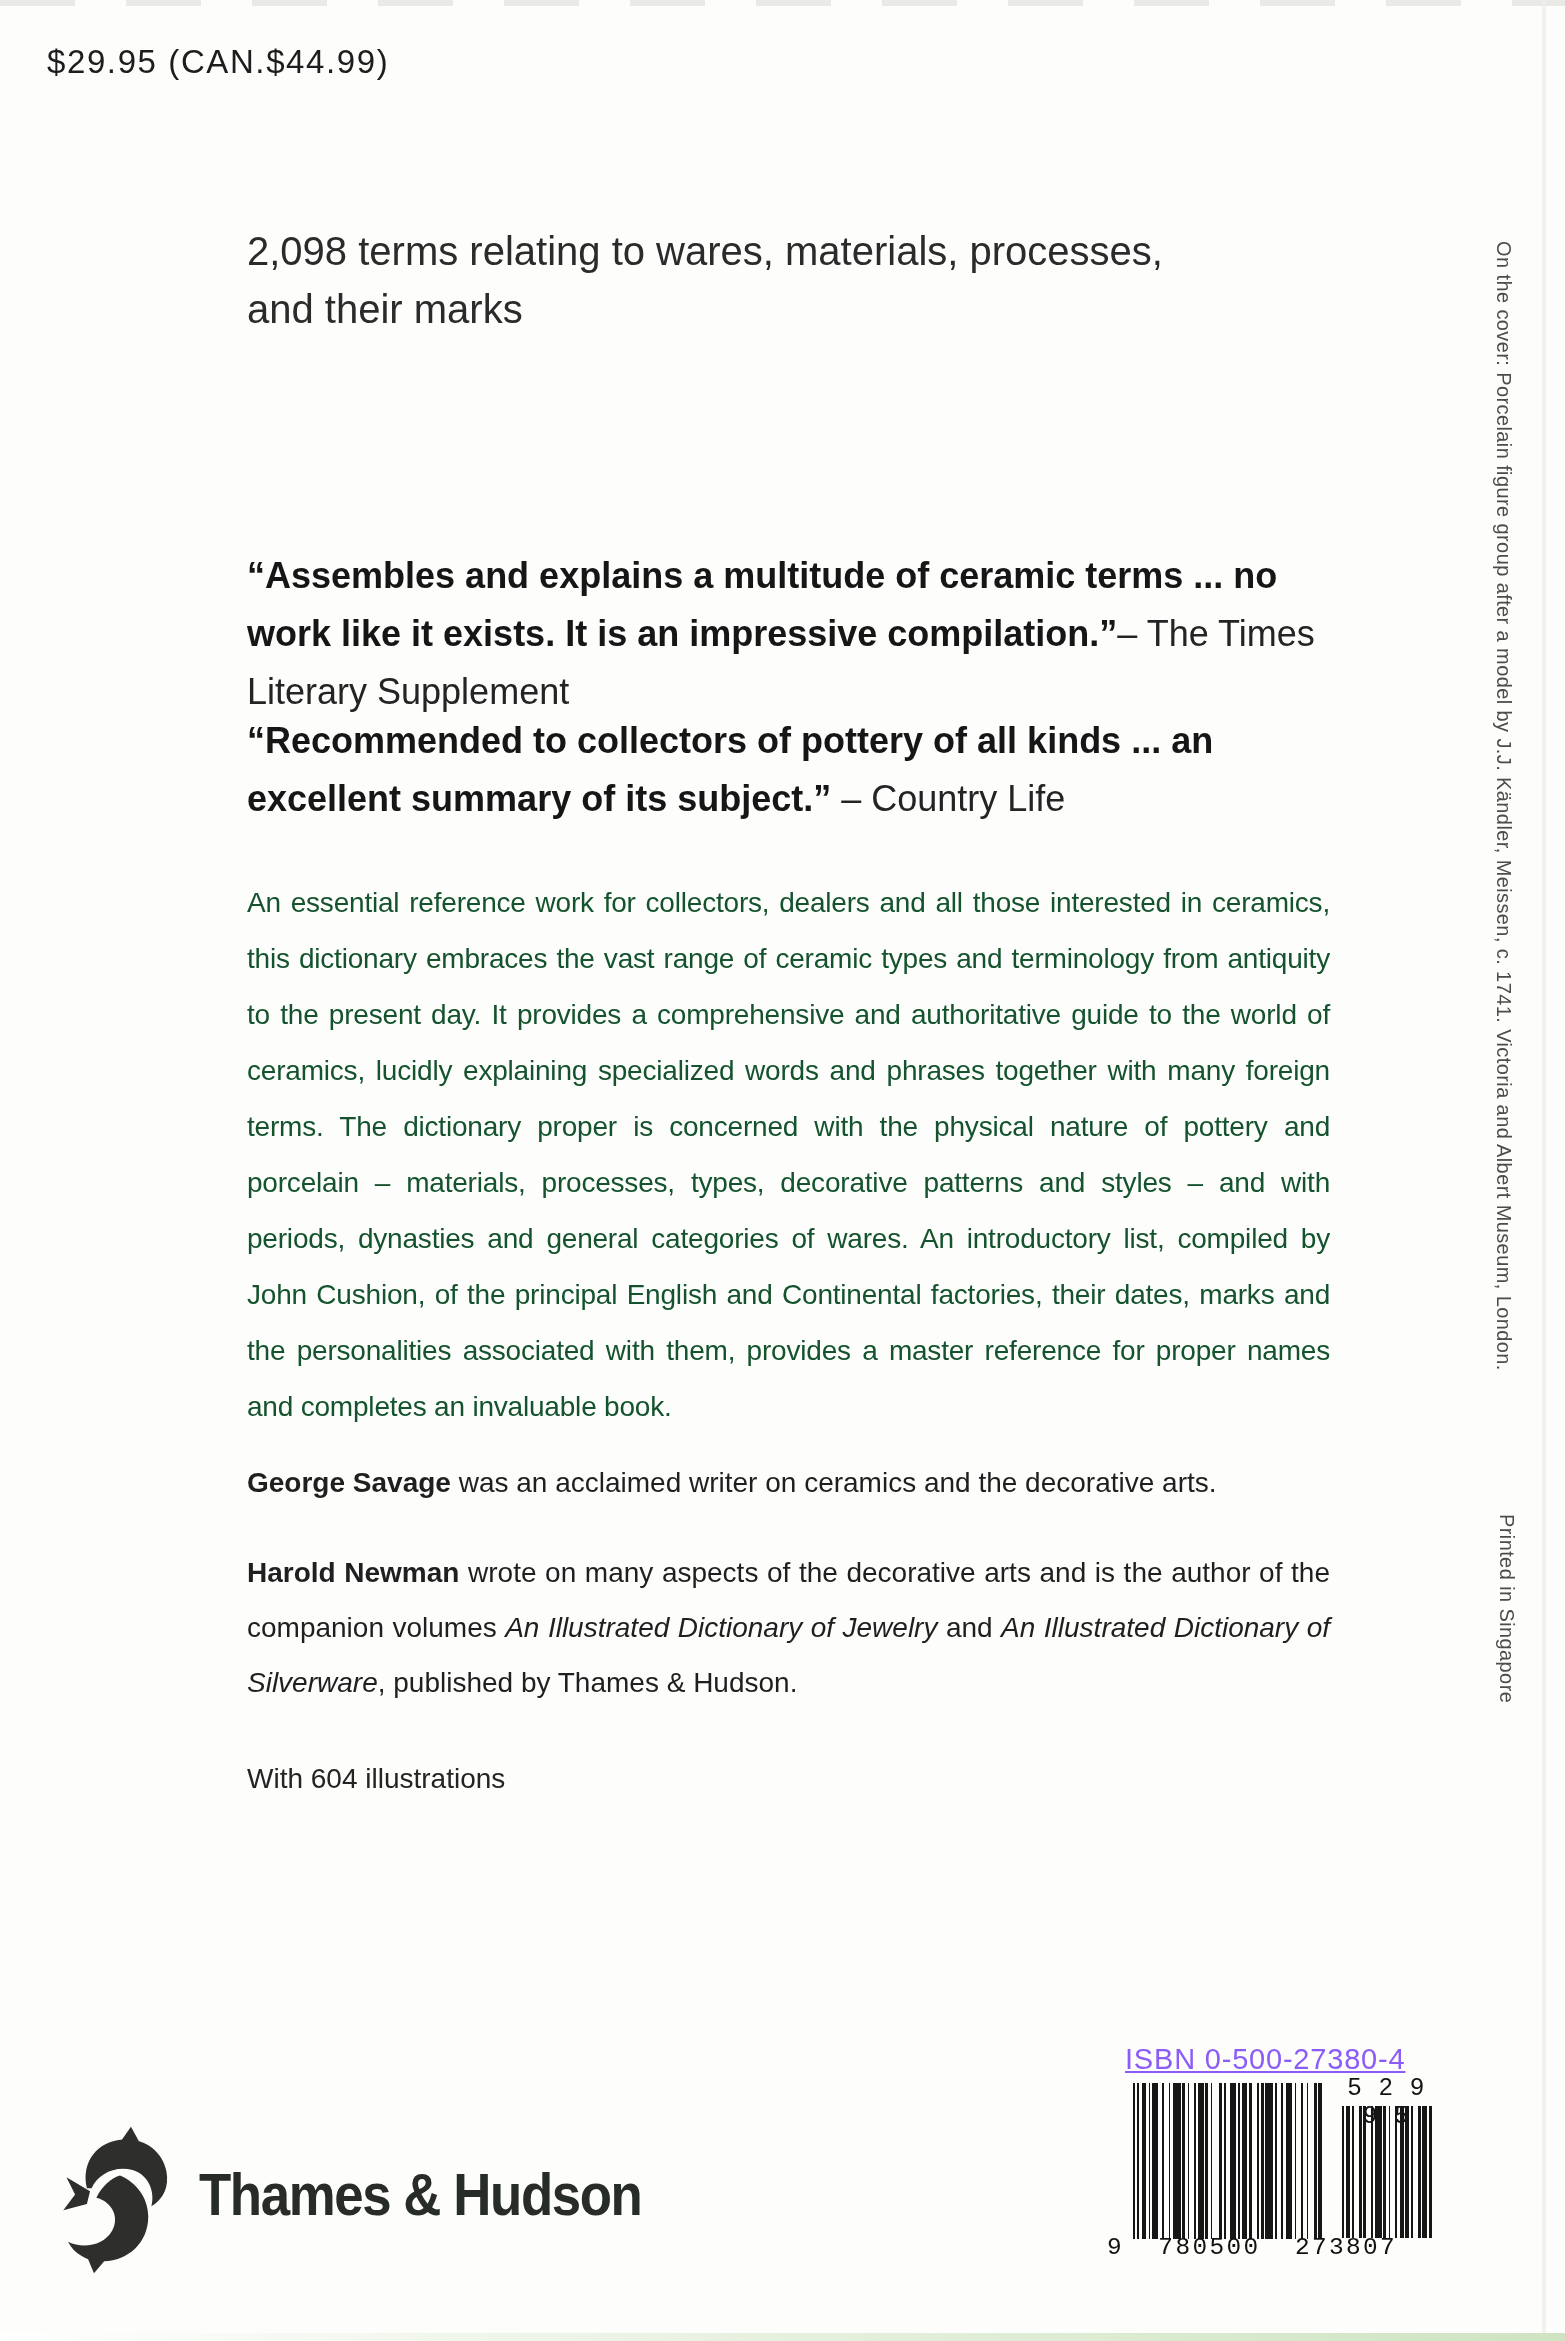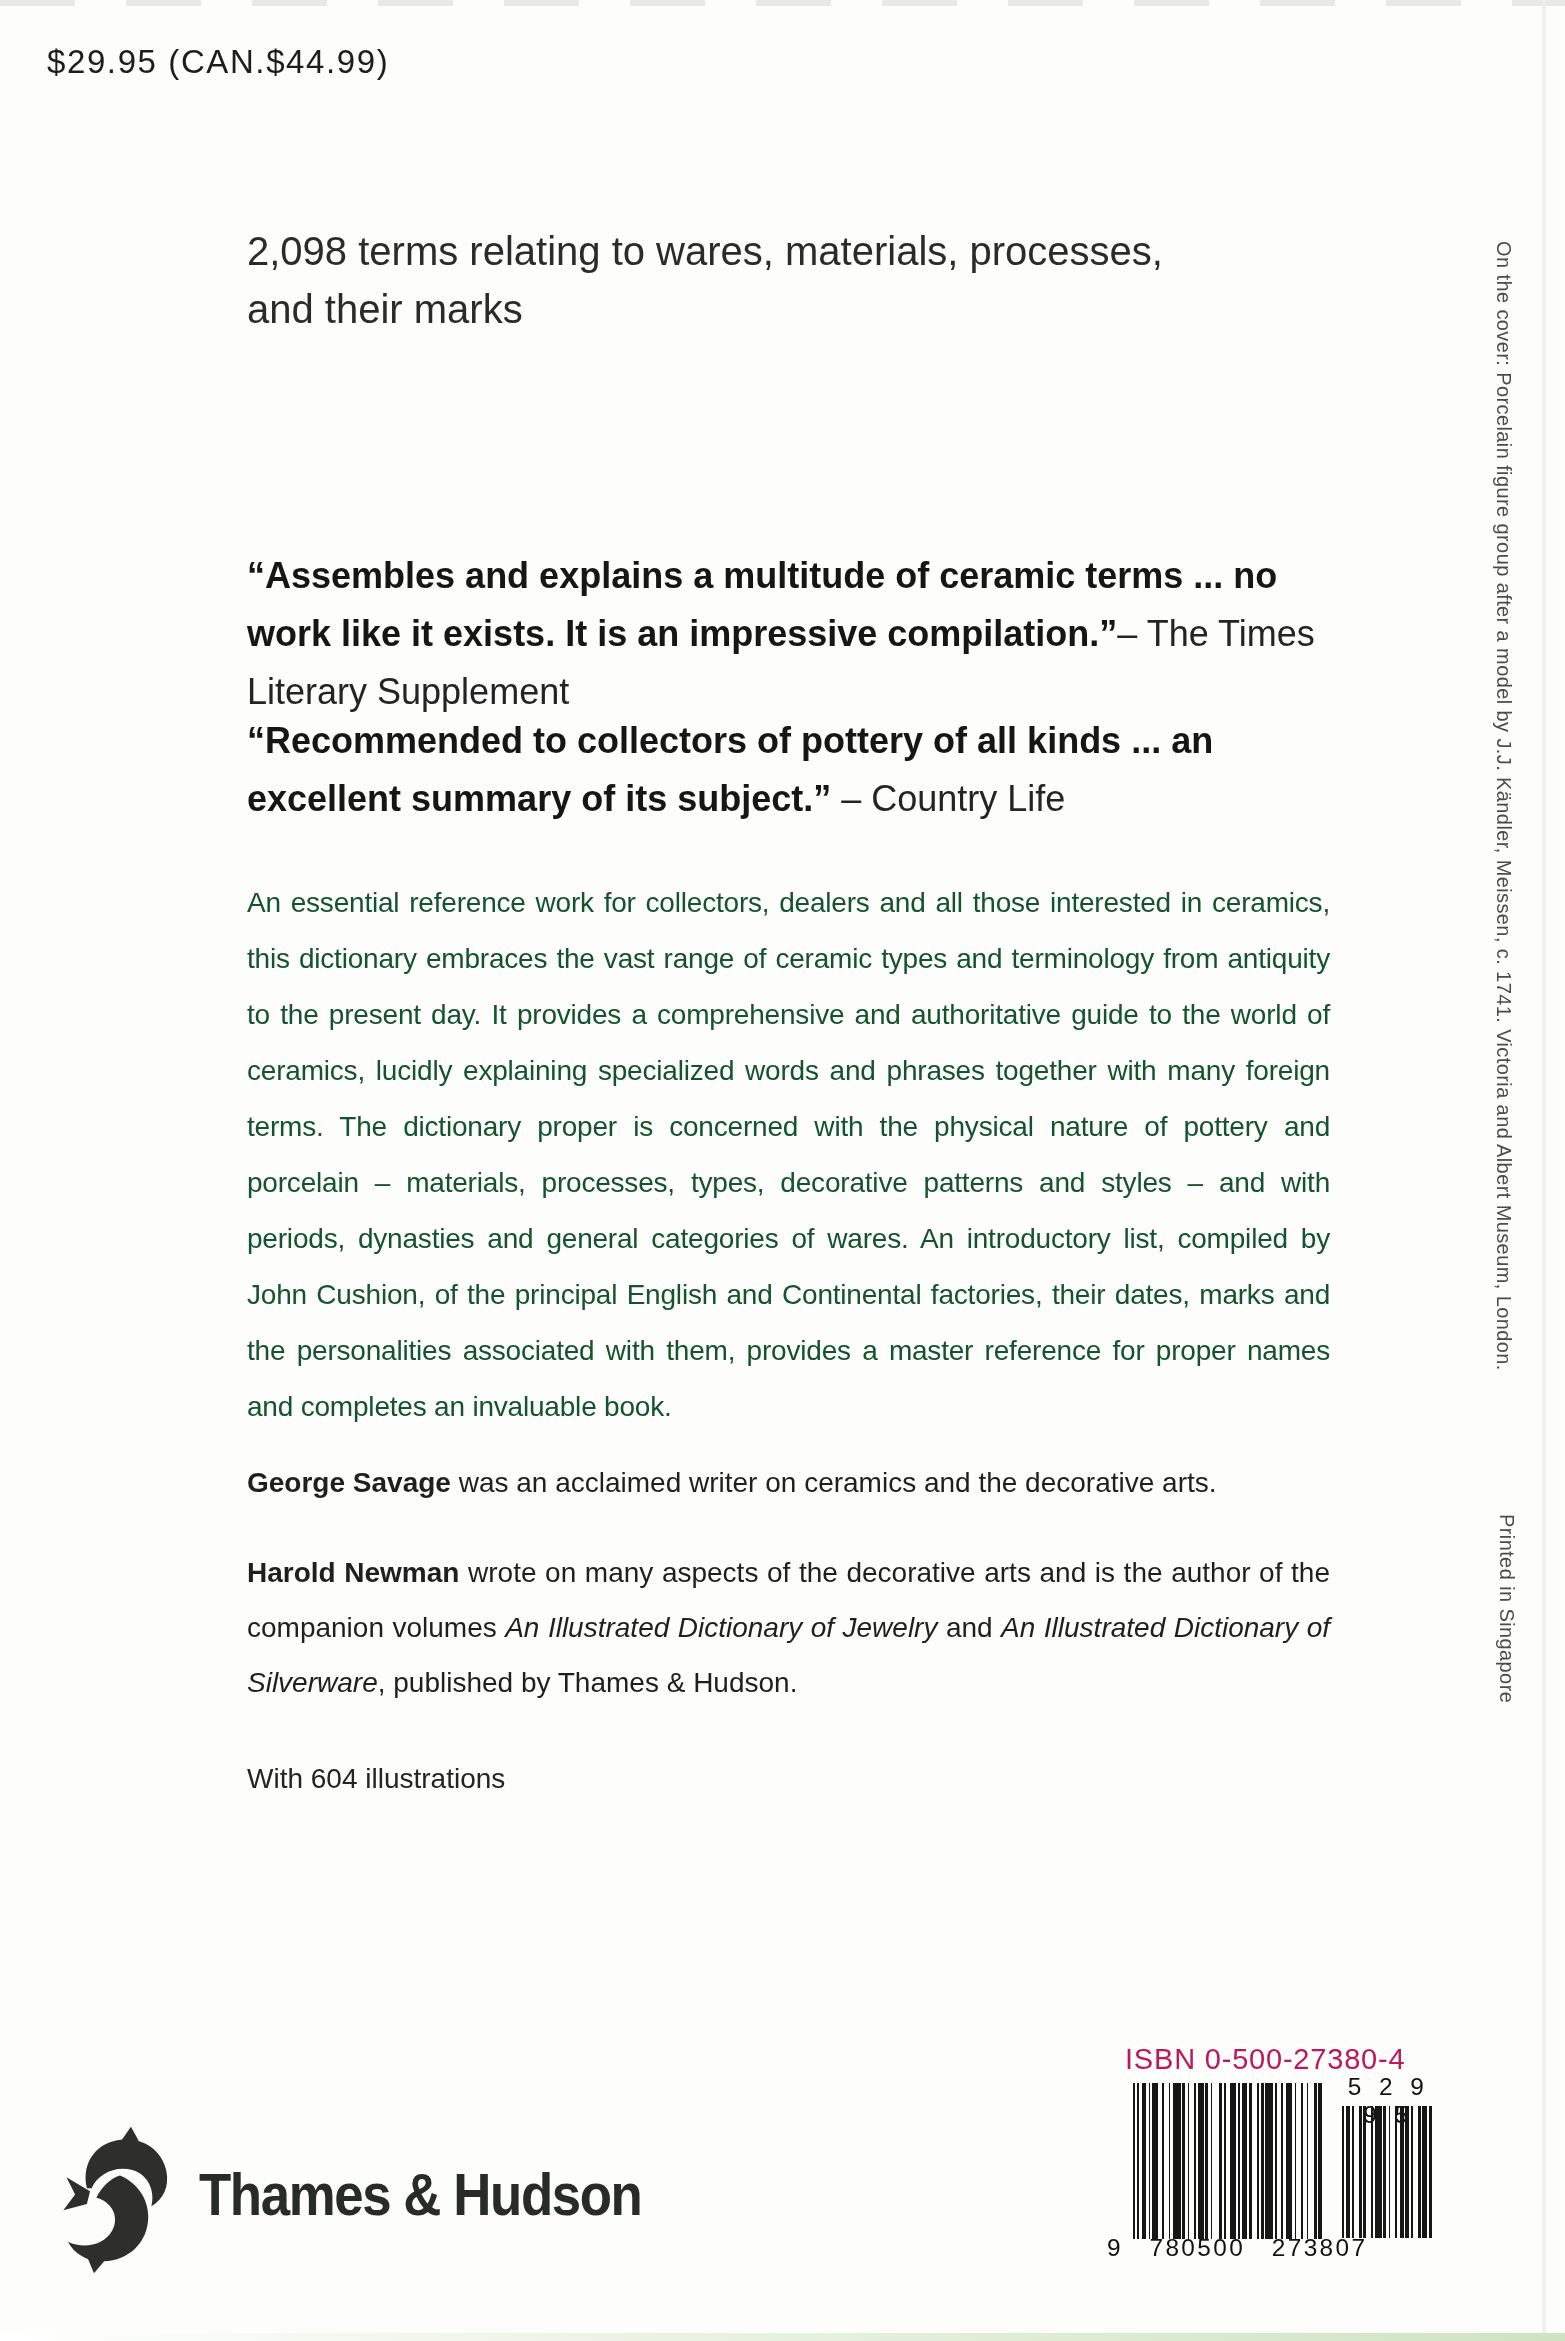--- a/index.html
+++ b/index.html
@@ -46,27 +46,27 @@
 
   #illustrations-note{left:247px;top:1763px;font-size:28px;color:#242424;}
 
   
   .vert{writing-mode:vertical-rl;text-orientation:mixed;white-space:nowrap;
     color:#4c4c4c;font-size:20px;letter-spacing:0.4px;}
   #cover-note{left:1492px;top:241px;height:1151px;}
   #printed-note{left:1495px;top:1514px;height:236px;}
 
   
-  #isbn-label{left:1125px;top:2043px;font-size:29px;letter-spacing:0.8px;color:#be185d;}
+  #isbn-label{left:1125px;top:2043px;font-size:29px;letter-spacing:0.8px;color:#8b5cf6;text-decoration:underline;}
   .barcode{display:flex;align-items:stretch;overflow:hidden;}
   .bc-bar{background:#161616;height:100%;flex:0 0 auto;}
   .bc-gap{background:transparent;height:100%;flex:0 0 auto;}
   #main-barcode{left:1133px;top:2083px;width:191px;height:156px;}
   #addon-barcode{left:1342px;top:2106px;width:93px;height:132px;}
-  #ean-digits{left:1107px;top:2234px;font-size:24.4px;letter-spacing:2.4px;word-spacing:17.3px;color:#121212;}
+  #ean-digits{left:1107px;top:2234px;font-size:24.4px;letter-spacing:2.4px;word-spacing:17.3px;color:#121212;font-family:Liberation Mono, monospace;}
   #addon-digits{left:1339px;top:2073px;width:99px;text-align:center;font-size:24.4px;letter-spacing:5.5px;color:#121212;}
 
   
   #logo-emblem{left:57px;top:2125px;width:118px;height:150px;}
   #logo-wordmark{left:199px;top:2160px;font-size:60px;font-weight:bold;color:#272c27;
     letter-spacing:-1.6px;transform:scaleX(.88);transform-origin:left top;white-space:nowrap;}
 </style>
 </head>
 <body>
 

